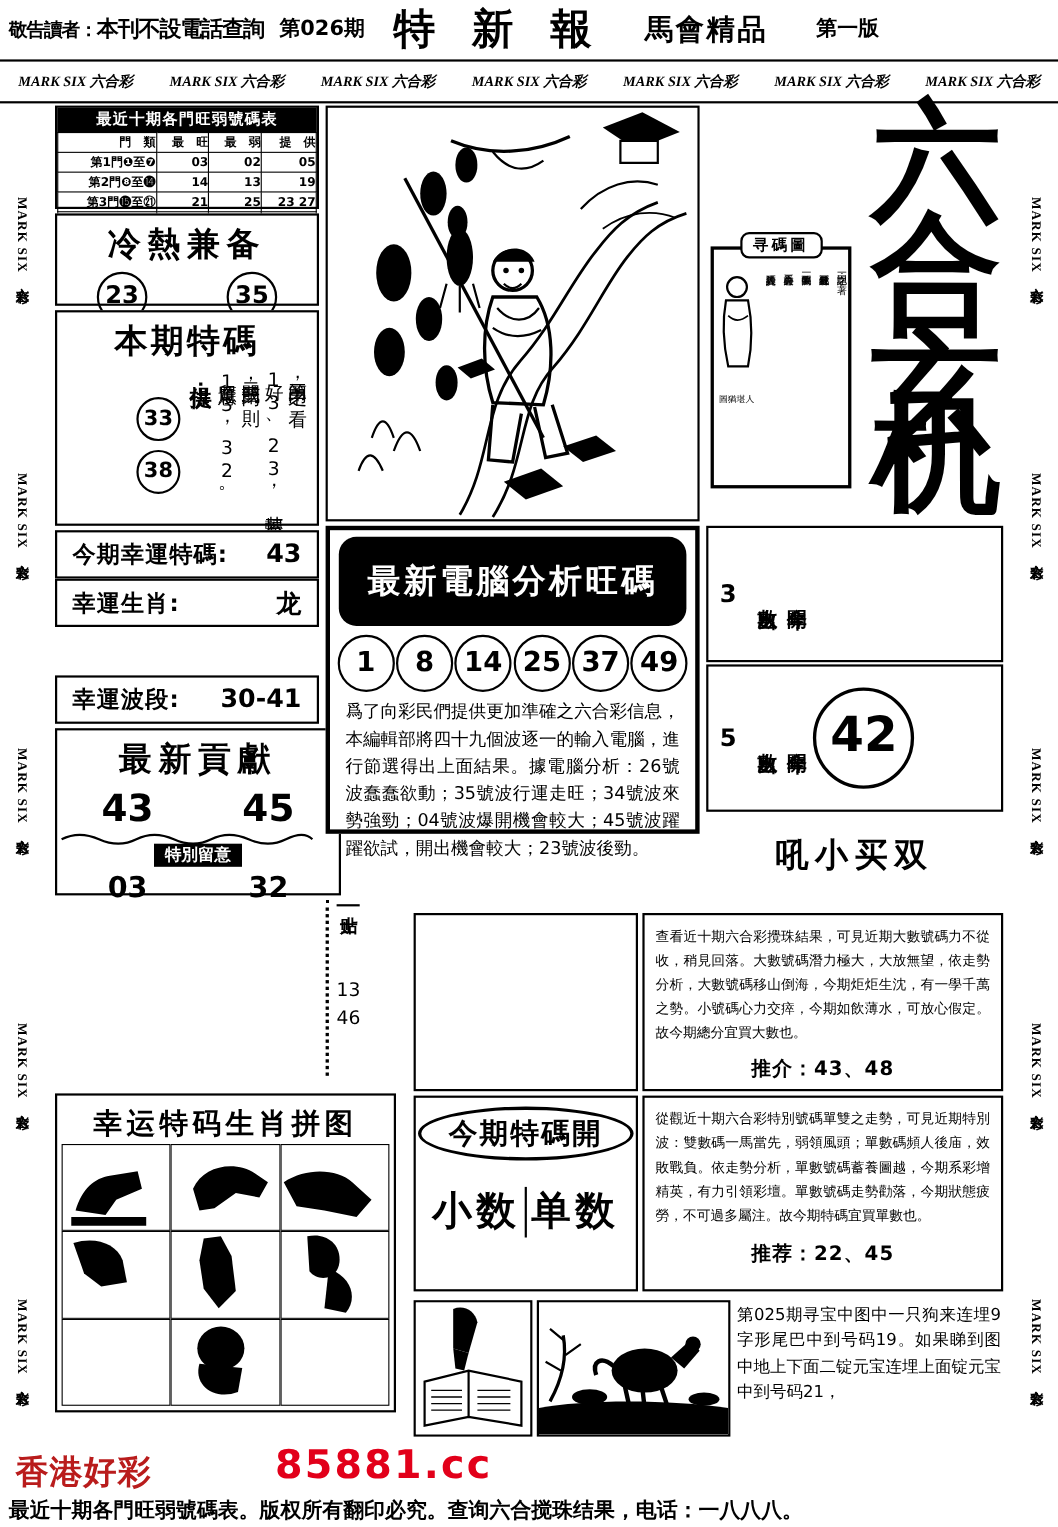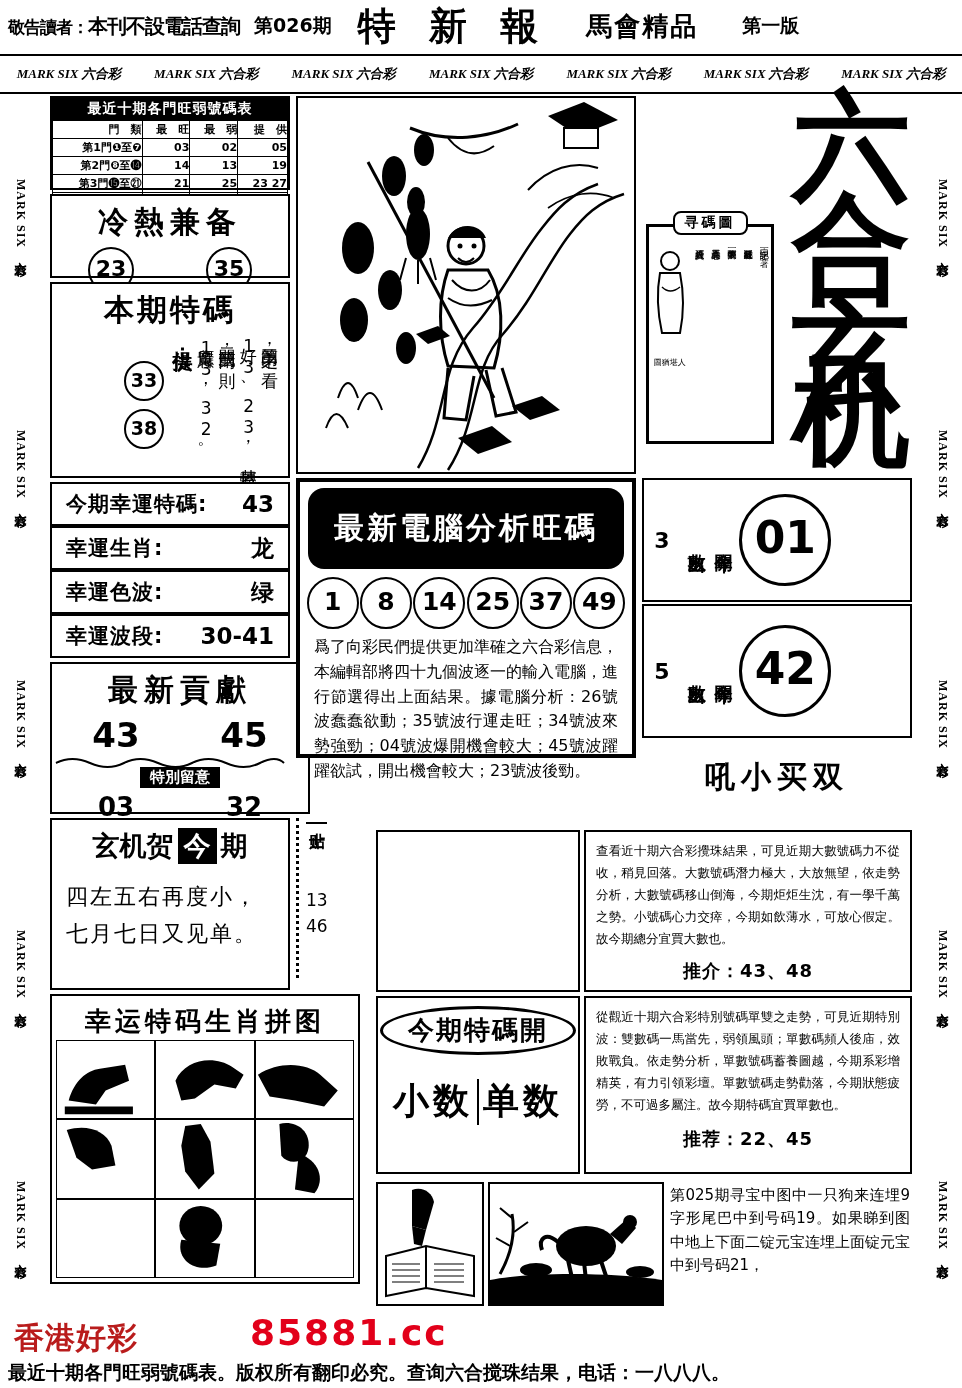--- a/index.html
+++ b/index.html
@@ -200,26 +200,20 @@
         <span class="k">今期幸運特碼:</span>
         <span class="v">43</span>
       </div>
     </div>
     <div class="box" style="left:6px;top:434px;width:240px;height:44px;">
       <div class="kv">
         <span class="k">幸運生肖:</span>
         <span class="v">龙</span>
       </div>
     </div>
-    <div class="box" style="left:6px;top:478px;width:240px;height:44px;">
-      <div class="kv">
-        <span class="k">幸運色波:</span>
-        <span class="v">绿</span>
-      </div>
-    </div>
     <div class="box" style="left:6px;top:522px;width:240px;height:44px;">
       <div class="kv">
         <span class="k">幸運波段:</span>
         <span class="v">30-41</span>
       </div>
     </div>
 
     <div class="box" style="left:6px;top:570px;width:260px;height:152px;">
       <div class="benqi-title" style="margin-top:6px;letter-spacing:6px;">最新貢獻</div>
       <div class="gx-nums" style="margin-top:4px;">
@@ -231,29 +225,20 @@
       </svg>
       <div style="text-align:center;margin-top:-2px;">
         <span class="gx-tebie">特別留意</span>
       </div>
       <div class="gx-nums2" style="margin-top:4px;">
         <span>03</span>
         <span>32</span>
       </div>
     </div>
 
-    <div class="box" style="left:6px;top:726px;width:240px;height:172px;">
-      <div class="xuanji-head" style="margin-top:8px;">
-        <span>玄机贺</span>
-          <span class="inv">今</span>
-          <span>期</span>
-      </div>
-      <div class="poem" style="margin-top:14px;">四左五右再度小，</div>
-      <div class="poem">七月七日又见单。</div>
-    </div>
 
     <div style="position:absolute;left:252px;top:726px;width:0;height:160px;border-left:3px dotted #000;"></div>
     <div style="position:absolute;left:262px;top:728px;width:48px;">
       <div style="writing-mode:vertical-rl;text-orientation:upright;font-size:16px;font-weight:bold;border-bottom:2px solid #000;padding-bottom:2px;">贴士</div>
       <div style="font-size:17px;margin-top:66px;">13</div>
       <div style="font-size:17px;margin-top:6px;">46</div>
     </div>
 
     <div class="box" style="left:6px;top:902px;width:310px;height:290px;">
       <div class="shengxiao-title" style="margin-top:8px;">幸运特码生肖拼图</div>
@@ -450,21 +435,20 @@
           </div>
         </div>
       </div>
     </div>
 
     <div class="box" style="left:598px;top:386px;width:270px;height:124px;">
       <div class="nianbox">
         <div class="num">3</div>
         <div class="lbl">出次數</div>
         <div class="lbl">今年開</div>
-        <div class="bigcirc">01</div>
       </div>
     </div>
     <div class="box" style="left:598px;top:512px;width:270px;height:134px;">
       <div class="nianbox">
         <div class="num">5</div>
         <div class="lbl">出次數</div>
         <div class="lbl">今年開</div>
         <div class="bigcirc">42</div>
       </div>
     </div>

